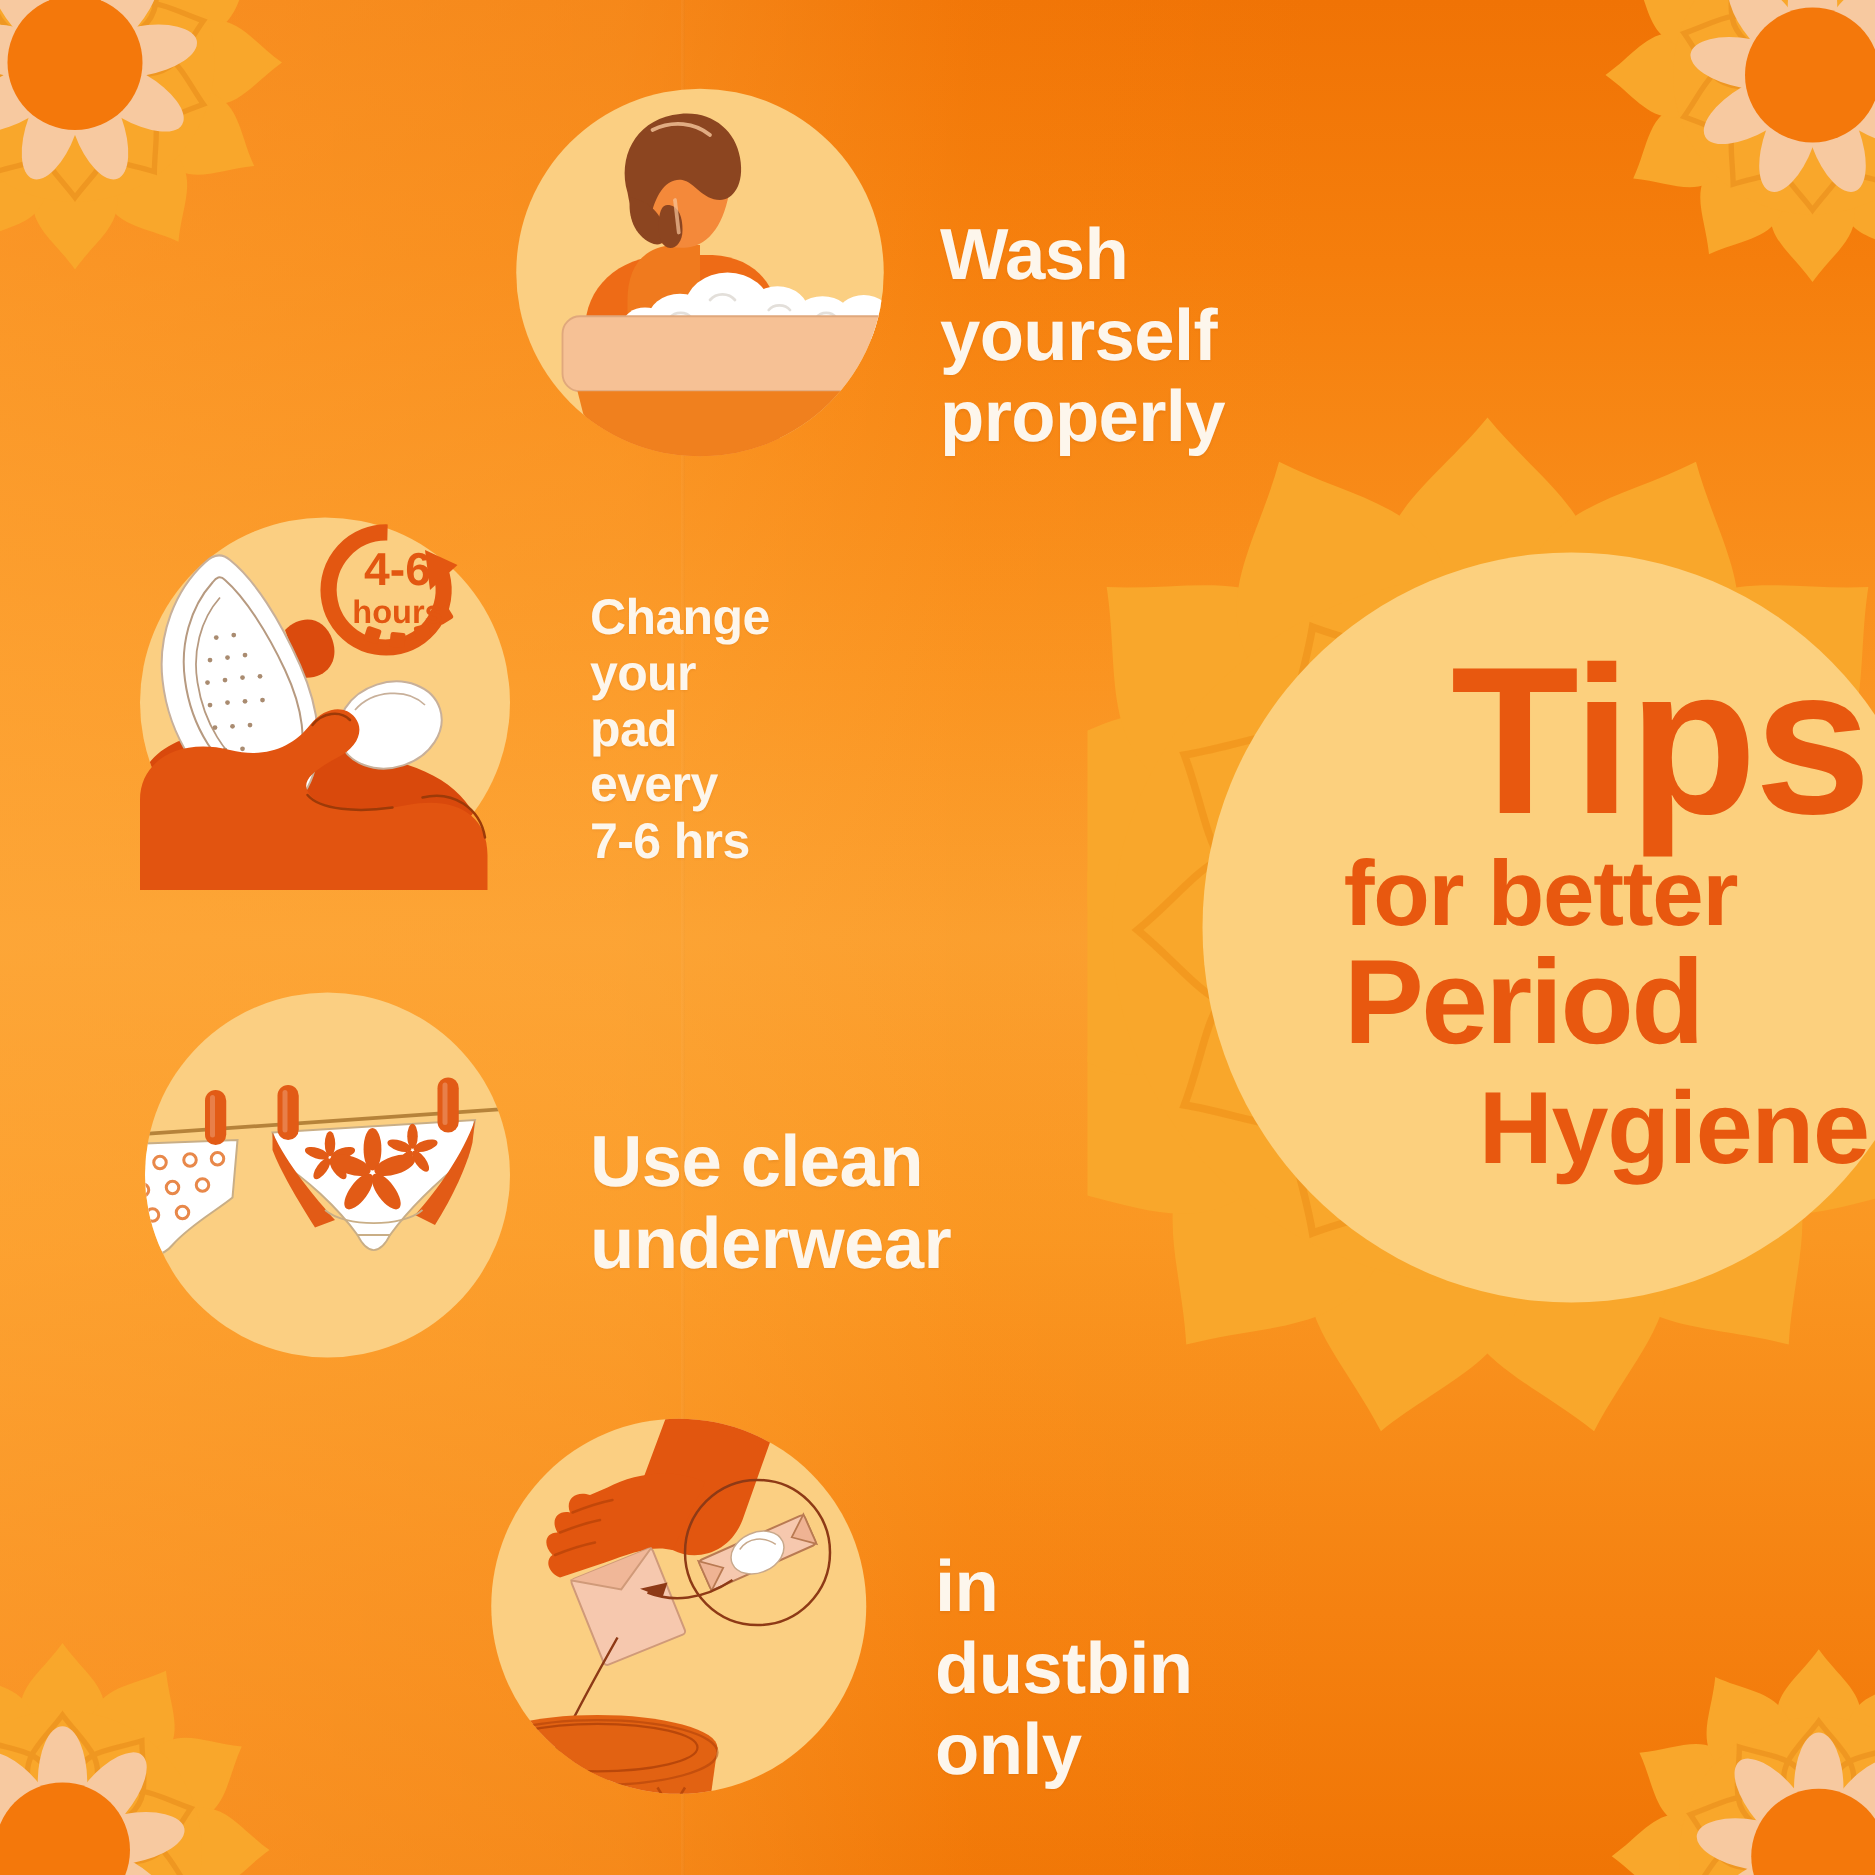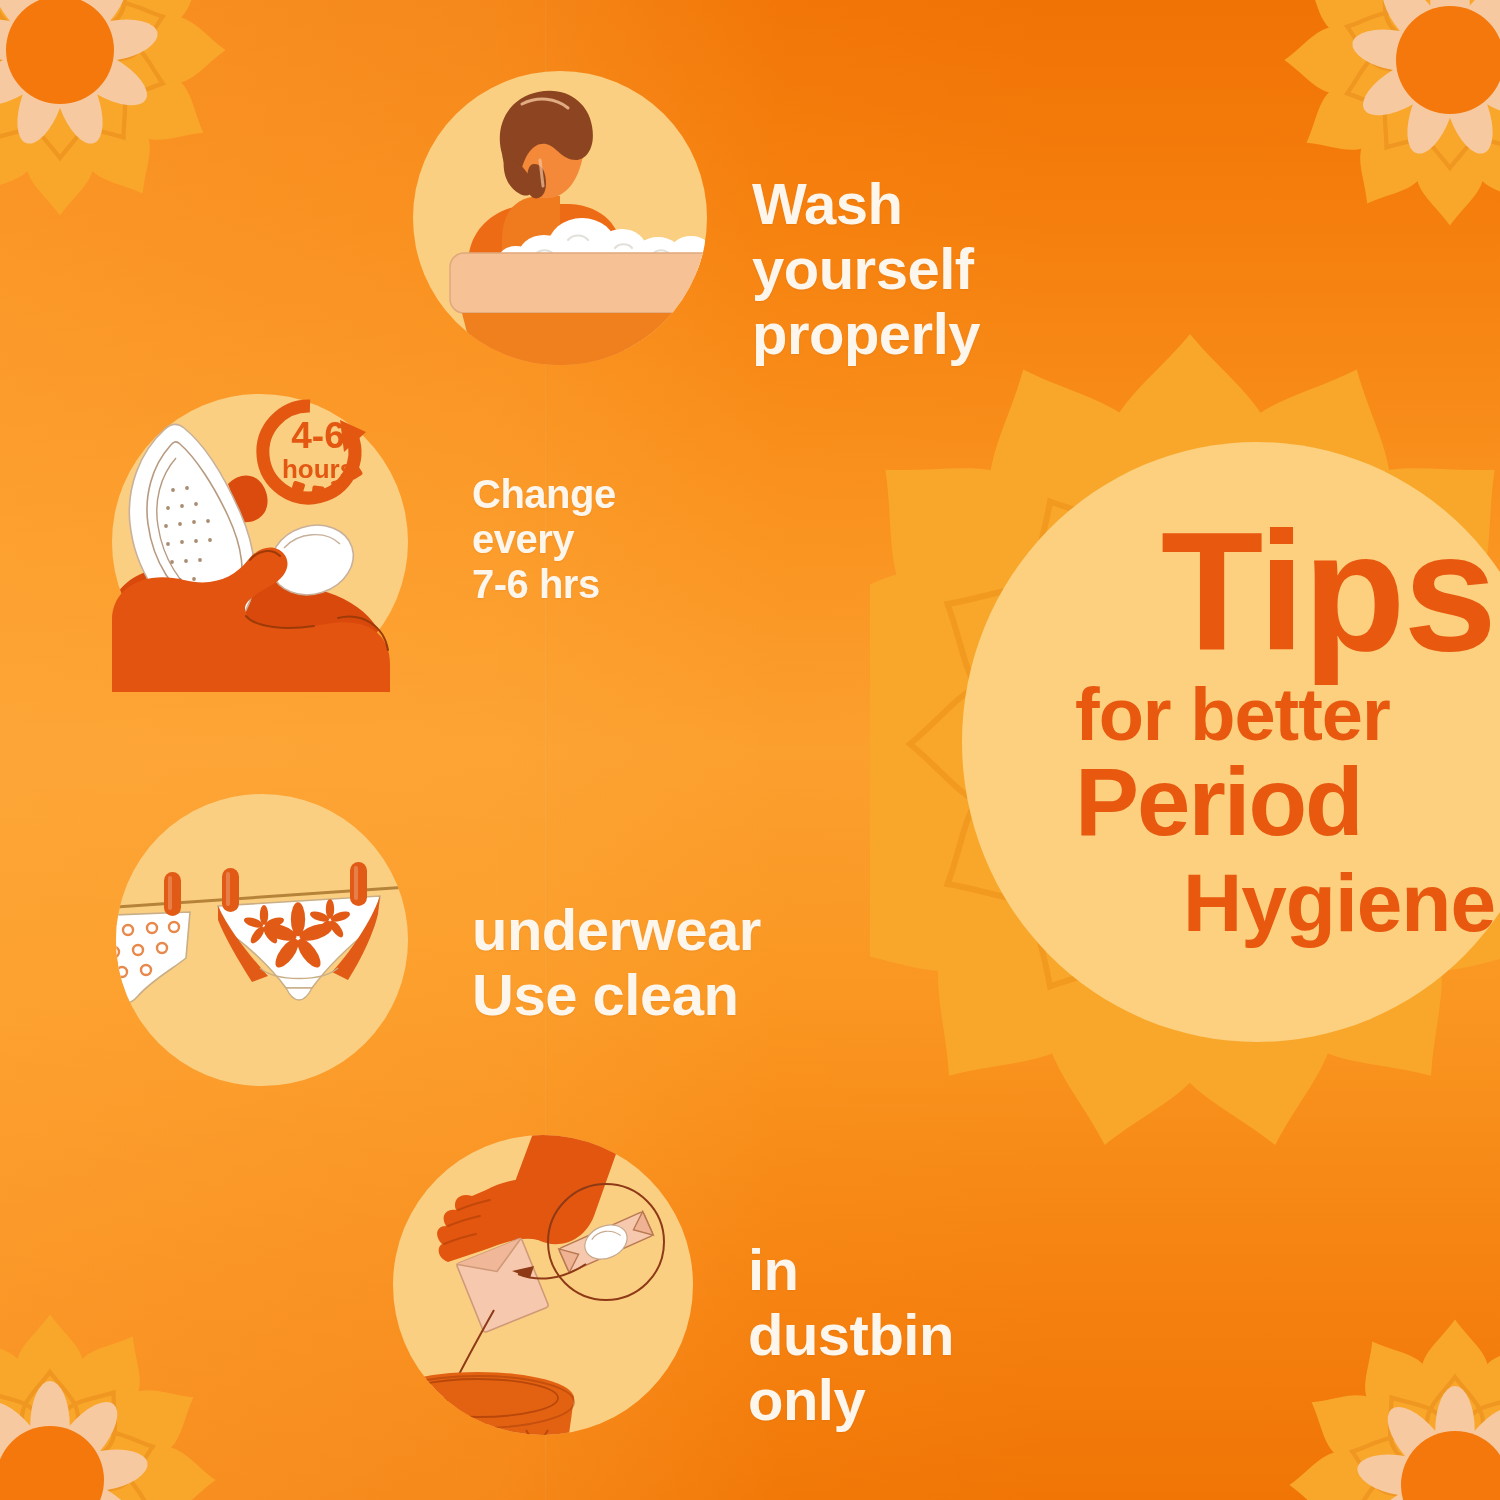--- a/index.html
+++ b/index.html
@@ -60,21 +60,21 @@
   .tip-text{
     position:absolute;color:#FDF6EC;font-weight:700;
     line-height:1.12;letter-spacing:-0.5px;
     text-shadow:0 1px 2px rgba(140,60,0,0.10);
   }
   .tip-text span{display:block;}
 
   #tip1-icon{left:410px;top:68px;}
   #tip1-text{left:752px;top:172px;font-size:58px;}
 
-  #tip2-icon{left:100px;top:372px;text-align:center;}
+  #tip2-icon{left:100px;top:392px;text-align:center;}
   #tip2-text{left:472px;top:472px;font-size:40px;}
 
   #tip3-icon{left:112px;top:790px;}
   #tip3-text{left:472px;top:898px;font-size:58px;}
 
   #tip4-icon{left:388px;top:1130px;}
   #tip4-text{left:748px;top:1238px;font-size:58px;}
 </style>
 </head>
 <body>
@@ -455,20 +455,21 @@
             <rect x="14" y="30" width="12" height="12" rx="2" transform="rotate(-14 20 36)"></rect>
             <rect x="31" y="16" width="12" height="12" rx="2" transform="rotate(-32 37 22)"></rect>
           </g>
           <text x="0" y="-2" text-anchor="middle" font-family="Liberation Sans, sans-serif" font-size="37" font-weight="700" fill="#E35711">4-6</text>
           <text x="0" y="28" text-anchor="middle" font-family="Liberation Sans, sans-serif" font-size="26" font-weight="700" fill="#E35711">hours</text>
         </g>
       </svg>
     </div>
     <div class="tip-text" id="tip2-text">
       <span>Change</span>
+      <span>your pad</span>
       <span>every 7-6 hrs</span>
     </div>
   </div>
 
   <div class="tip">
     <div class="tip-icon" id="tip3-icon">
       <svg width="300" height="300" viewBox="0 0 300 300">
         <defs>
           <clipPath id="c3">
               <circle cx="150" cy="150" r="146"></circle>
@@ -526,22 +527,22 @@
           </g>
           <g fill="#FFFFFF" opacity="0.22">
             <rect x="56" y="86" width="4" height="34" rx="2"></rect>
             <rect x="114" y="82" width="4" height="34" rx="2"></rect>
             <rect x="242" y="76" width="4" height="34" rx="2"></rect>
           </g>
         </g>
       </svg>
     </div>
     <div class="tip-text" id="tip3-text">
+      <span>Use clean</span>
       <span>underwear</span>
-      <span>Use clean</span>
     </div>
   </div>
 
   <div class="tip">
     <div class="tip-icon" id="tip4-icon">
       <svg width="310" height="310" viewBox="0 0 310 310">
         <defs>
           <clipPath id="c4">
               <circle cx="155" cy="155" r="150"></circle>
             </clipPath>

